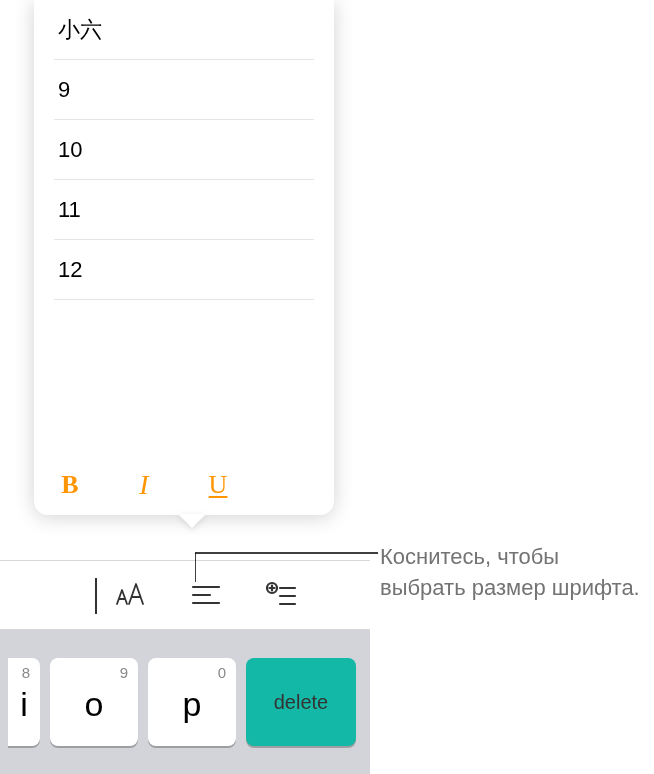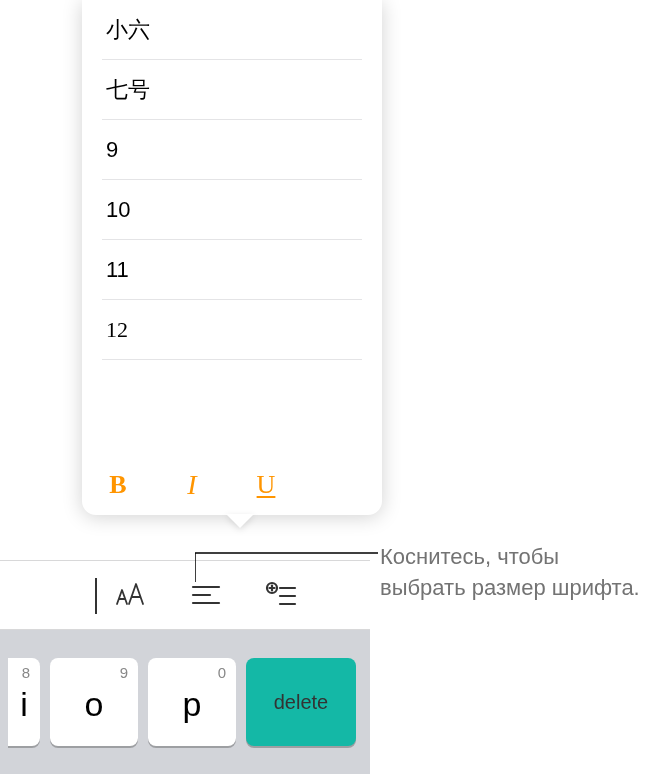--- a/index.html
+++ b/index.html
@@ -17,21 +17,20 @@
       left: 34px;
       top: 0;
       width: 300px;
       height: 515px;
       background: #fff;
       border-radius: 0 0 14px 14px;
       box-shadow: 0 2px 20px rgba(0,0,0,0.18);
       display: flex;
       flex-direction: column;
       z-index: 10;
-      margin-left: 48px;
     }
     
     .popover::after {
       content: "";
       position: absolute;
       bottom: -13px;
       left: 144px;
       width: 0;
       height: 0;
       border-left: 14px solid transparent;
@@ -51,21 +50,20 @@
       display: flex;
       align-items: center;
       border-bottom: 1px solid #e4e4e6;
       font-size: 22px;
       color: #000;
       padding-left: 4px;
     }
     
     .size-item:last-child {
       border-bottom: 1px solid #e4e4e6;
-      font-family: Liberation Serif, serif;
     }
     
     .format-bar {
       height: 60px;
       border-top: none;
       display: flex;
       align-items: center;
       padding: 0 20px;
       gap: 42px;
     }
@@ -192,21 +190,20 @@
       z-index: 5;
       pointer-events: none;
     }
   </style>
 </head>
 <body>
 
 <div class="popover">
   <div class="size-list">
     <div class="size-item">小六</div>
-    <div class="size-item">七号</div>
     <div class="size-item">9</div>
     <div class="size-item">10</div>
     <div class="size-item">11</div>
     <div class="size-item">12</div>
   </div>
   <div class="format-bar">
     <div class="format-btn">B</div>
     <div class="format-btn italic">I</div>
     <div class="format-btn underline">U</div>
   </div>

